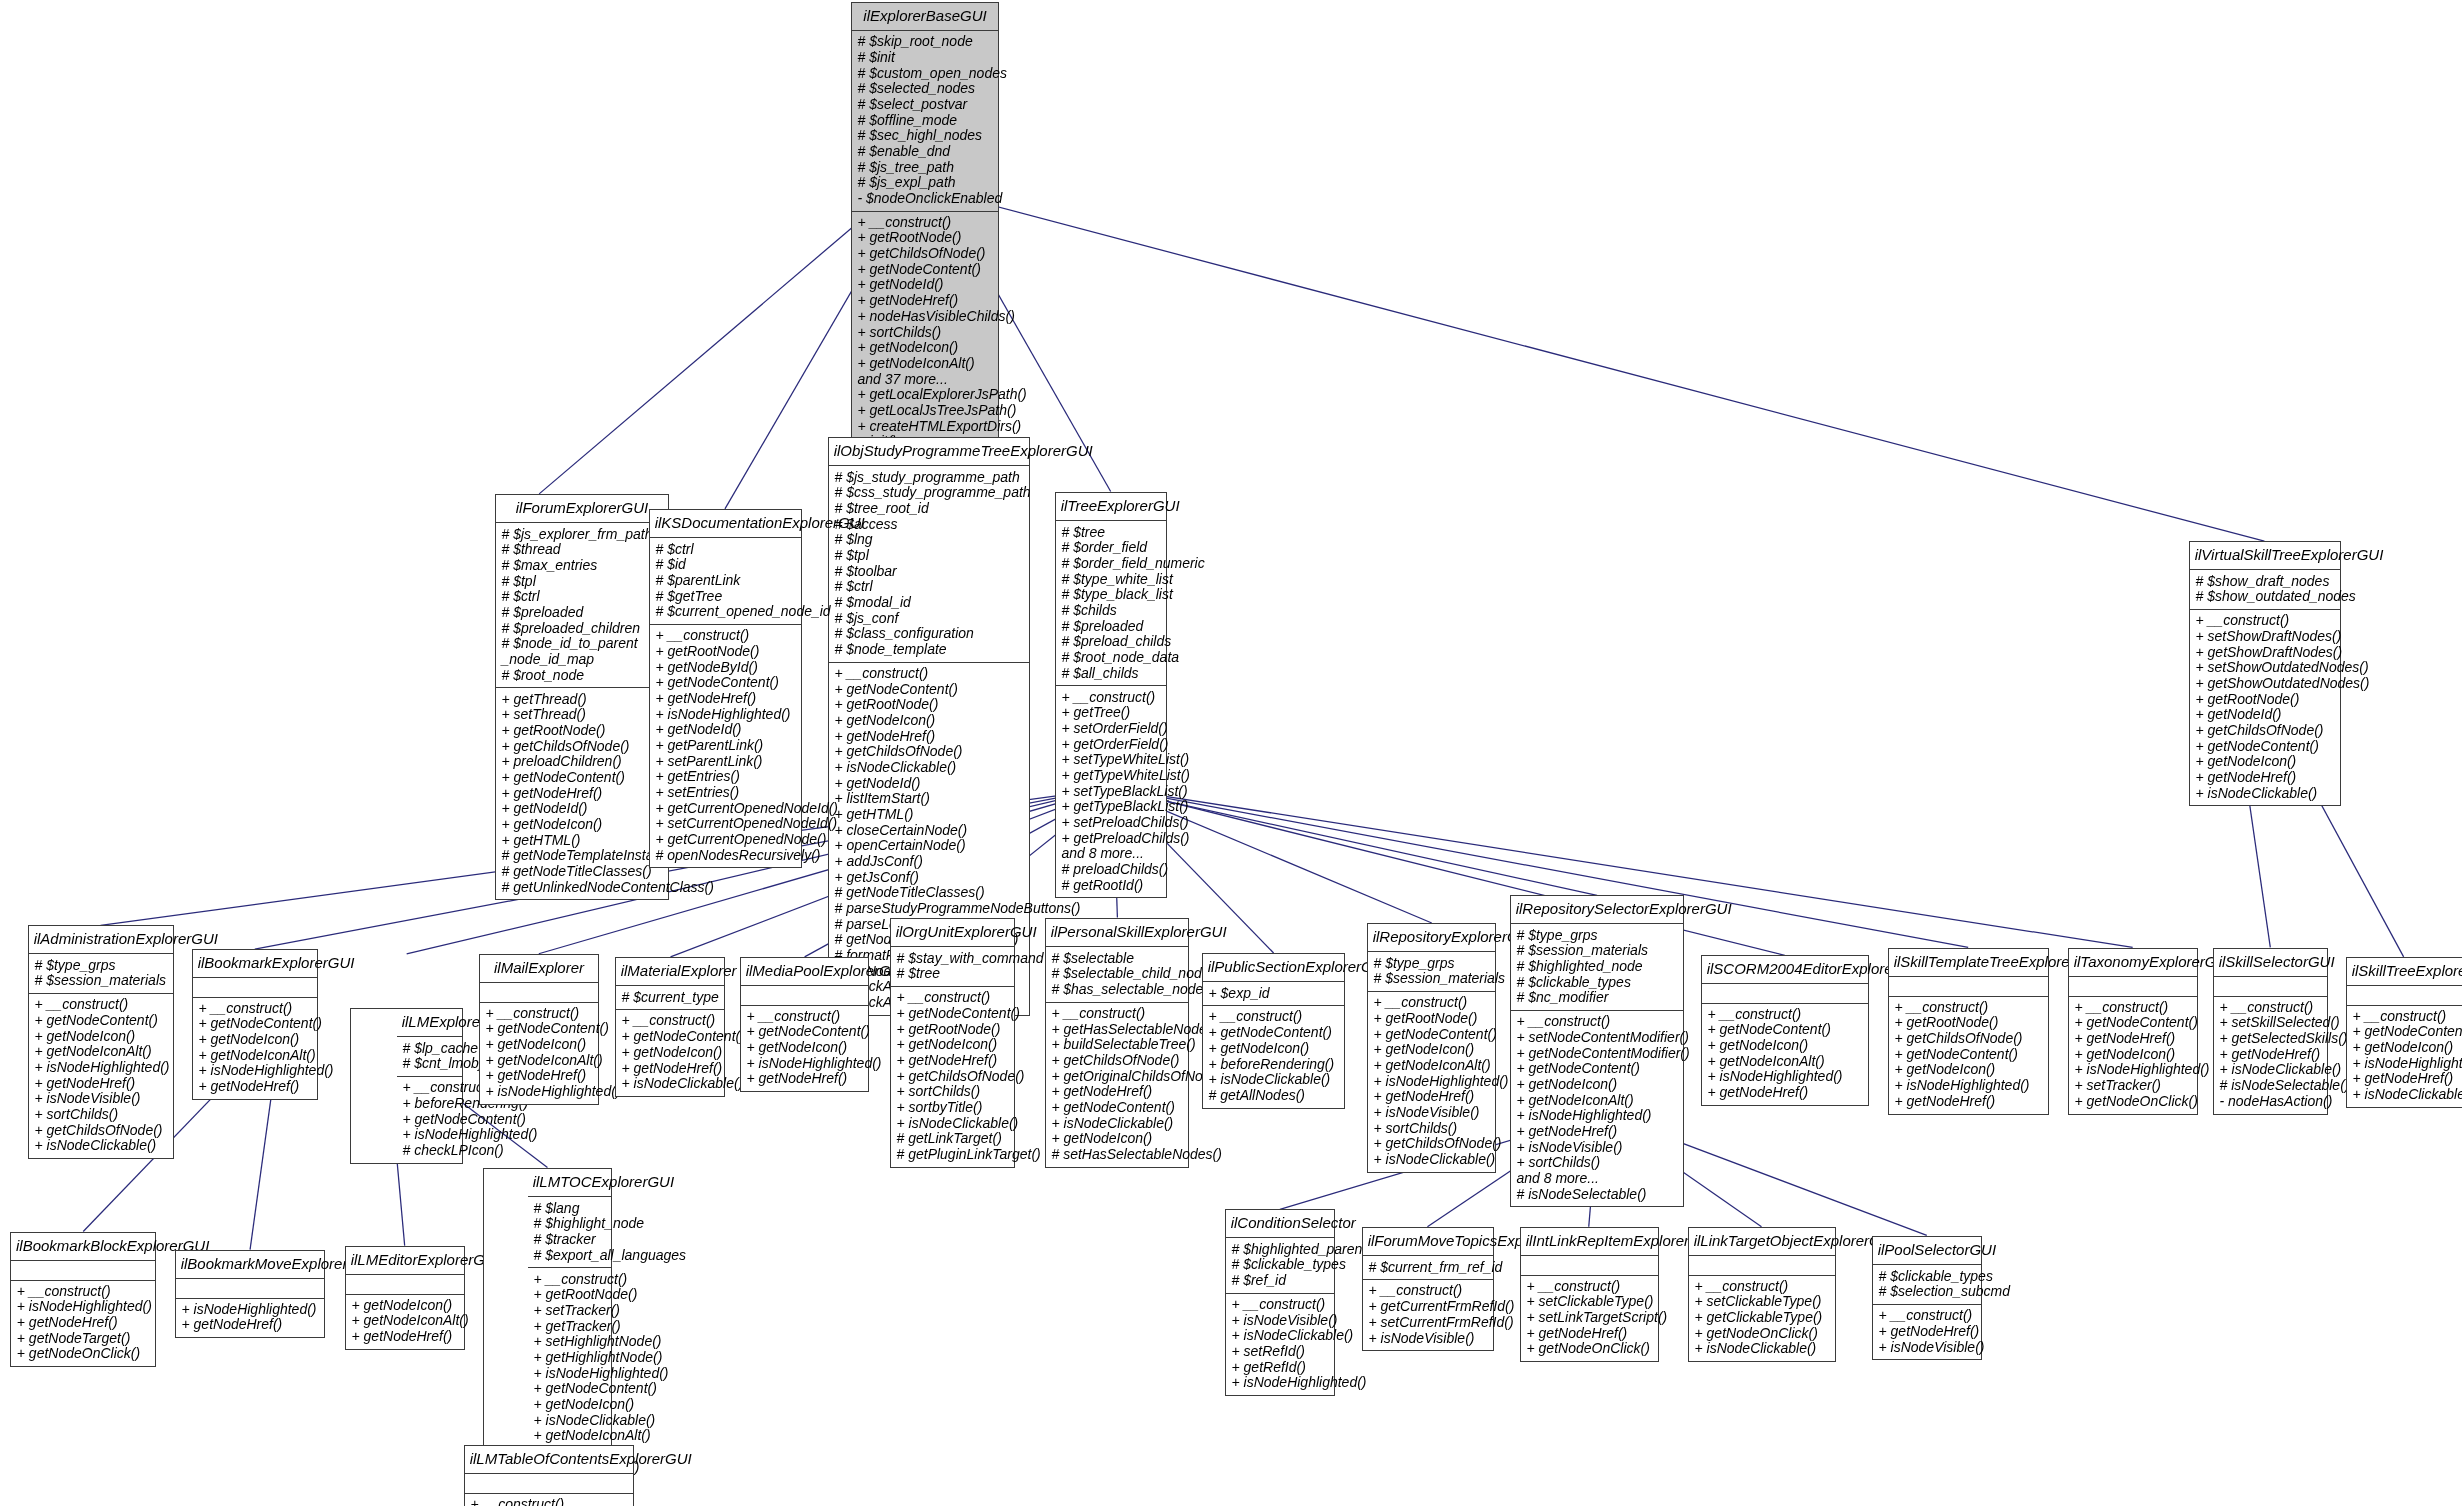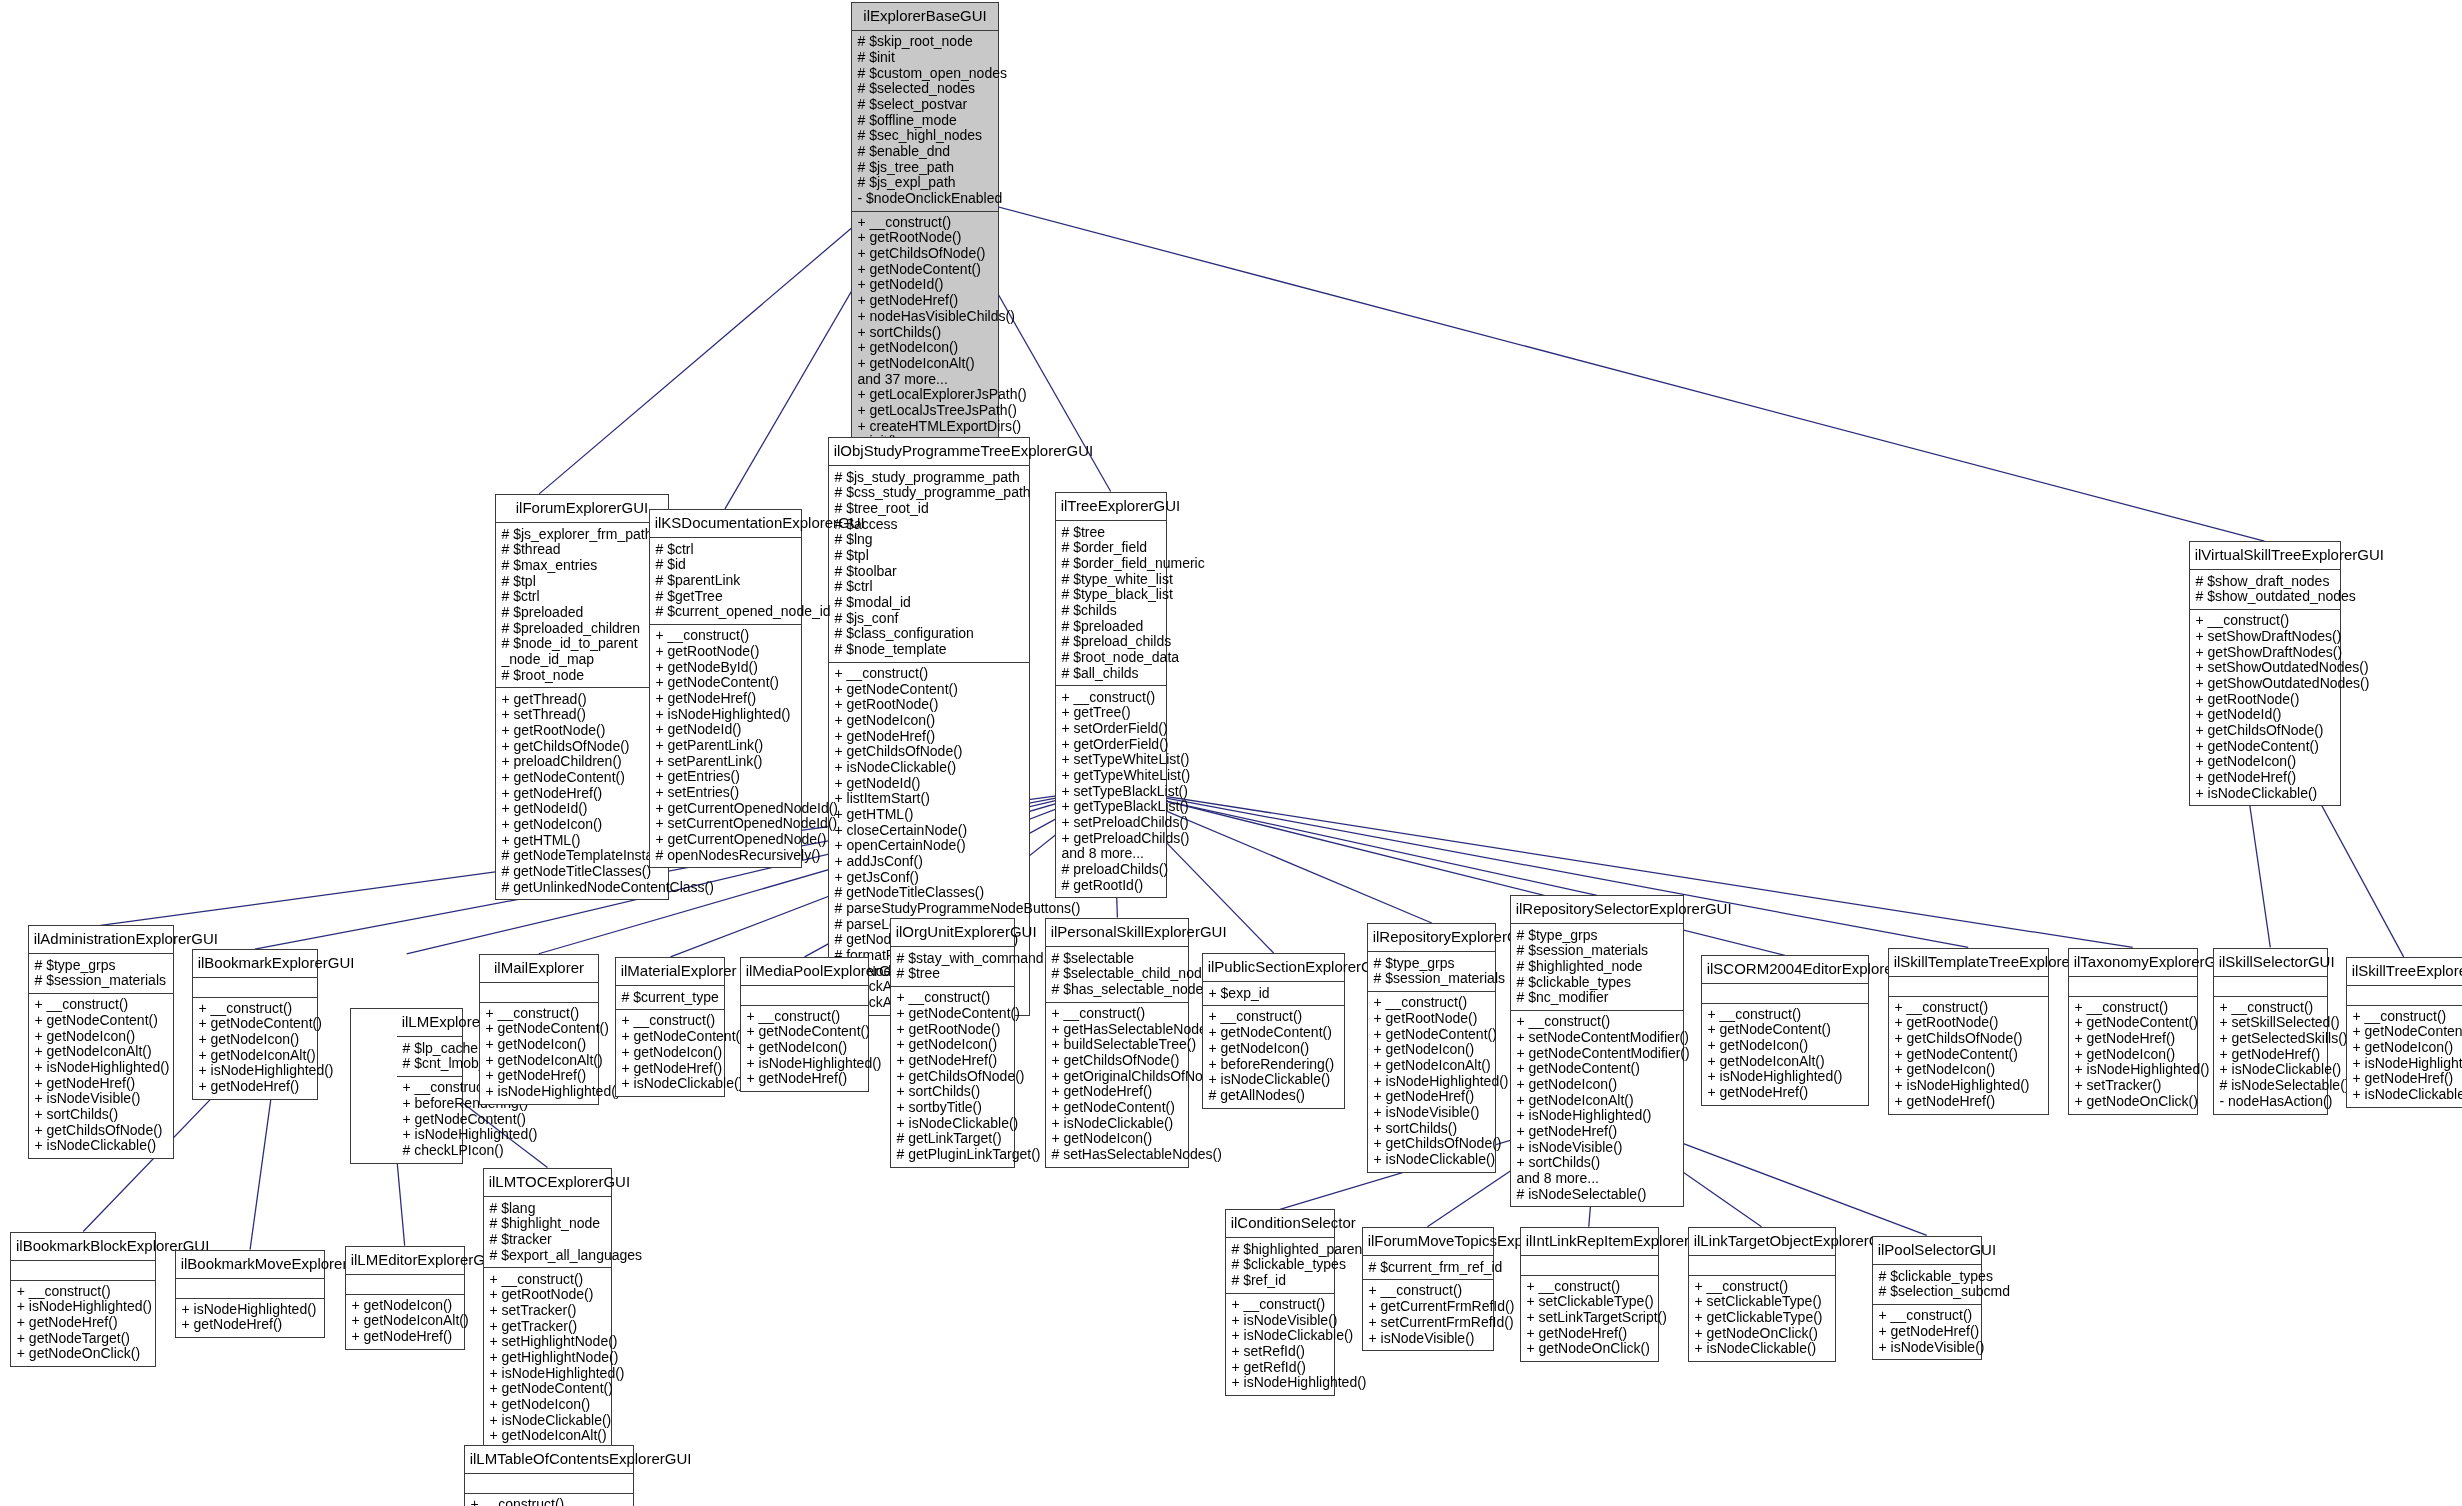--- a/index.html
+++ b/index.html
@@ -1,17 +1,17 @@
 <!DOCTYPE html>
 <html style="font-size:12.6px"><head>
 <meta charset="utf-8">
 <style>
   html,body{margin:0;padding:0;background:#ffffff;}
   body{font-family:"Liberation Sans",sans-serif;}
-  #canvas{position:relative;width:2462px;height:1506px;background:#fff;overflow:hidden;}
+  #canvas{position:relative;width:2462px;height:1506px;background:#fff;overflow:hidden;font-style:italic;}
   svg#edges{position:absolute;left:0;top:0;width:2462px;height:1506px;pointer-events:none;}
   .uml{position:absolute;border:1.6px solid #3b3b3b;background:#ffffff;box-sizing:border-box;}
   .uml.base{background:#c8c8c8;}
   .uml .title{text-align:center;font-size:15px;line-height:1.25;padding:4px 4.7px 4.7px 4.7px;white-space:nowrap;color:#000;}
   .uml .sep{border-top:1.6px solid #3b3b3b;}
   .uml .sec{padding:3.2px 5.5px 4px 5.5px;}
   .uml .sec div{font-size:14px;line-height:1.12;white-space:nowrap;color:#000;}
   .uml .sec.empty{height:13.4px;padding:2.4px 5.5px;}
 </style>
 </head>
@@ -508,21 +508,21 @@
       </div>
       <div class="uml" style="left: 345px; top: 1246px; width: 120px; min-height: 85px;">
         <div class="title">ilLMEditorExplorerGUI</div>
         <div class="sec sep empty"></div>
         <div class="sec sep">
           <div>+ getNodeIcon()</div>
           <div>+ getNodeIconAlt()</div>
           <div>+ getNodeHref()</div>
         </div>
       </div>
-      <div class="uml" style="left: 483px; top: 1168px; width: 129px; min-height: 241px;">
+      <div class="uml" style="left: 483px; top: 1168px; width: 129px; min-height: 241px; padding-left: 44px;">
         <div class="title">ilLMTOCExplorerGUI</div>
         <div class="sec sep">
           <div># $lang</div>
           <div># $highlight_node</div>
           <div># $tracker</div>
           <div># $export_all_languages</div>
         </div>
         <div class="sec sep">
           <div>+ __construct()</div>
           <div>+ getRootNode()</div>

